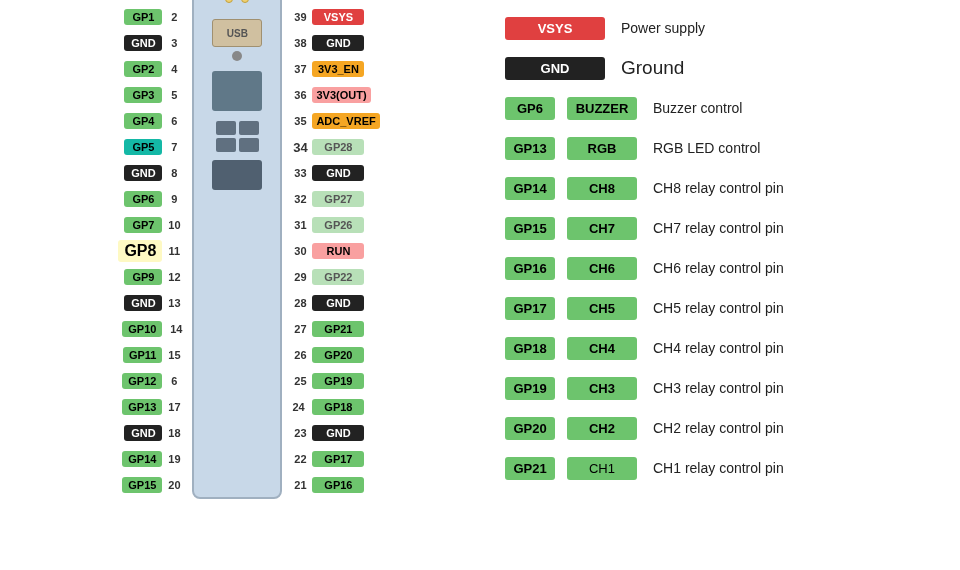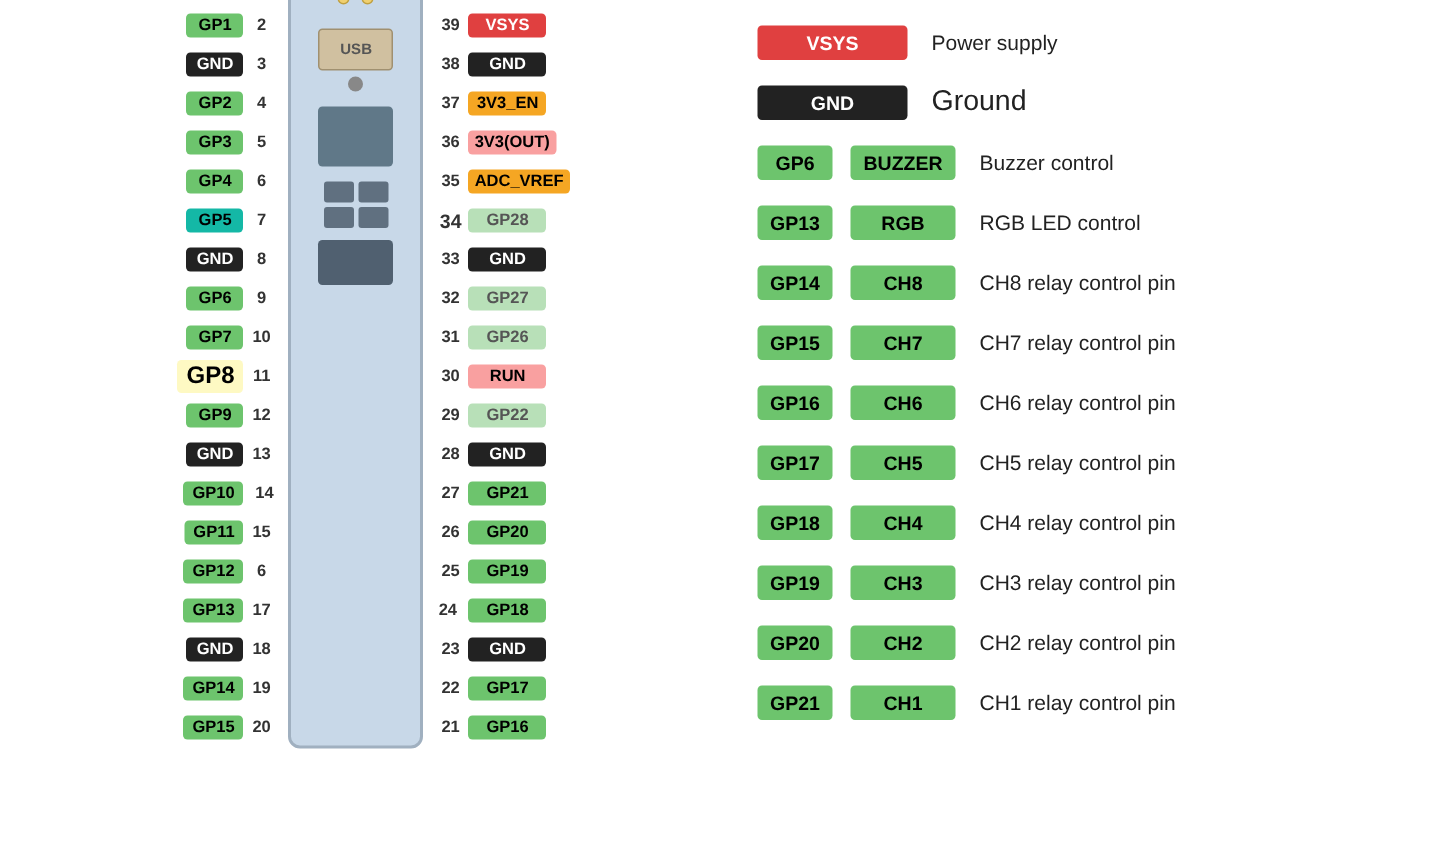--- a/index.html
+++ b/index.html
@@ -772,21 +772,21 @@
       ">CH2 relay control pin</span>
     </div>
     <div class="legend-row">
 
         <span style="
           background:#6dc46d;color:#000;padding:4px 8px;border-radius:3px;
           font-weight:bold;font-size:13px;min-width:50px;text-align:center;display:inline-block;
         ">GP21</span>
         <span style="
           background:#6dc46d;color:#000;padding:4px 8px;border-radius:3px;
-          font-weight:bold;font-size:13px;min-width:70px;text-align:center;display:inline-block;
+          font-weight:normal;font-size:13px;min-width:70px;text-align:center;display:inline-block;
           margin-left:4px;
         ">CH1</span>
 
       <span style="
         font-size:14px;color:#222;margin-left:8px;
       ">CH1 relay control pin</span>
     </div>
   </div>
 
 </body></html>

